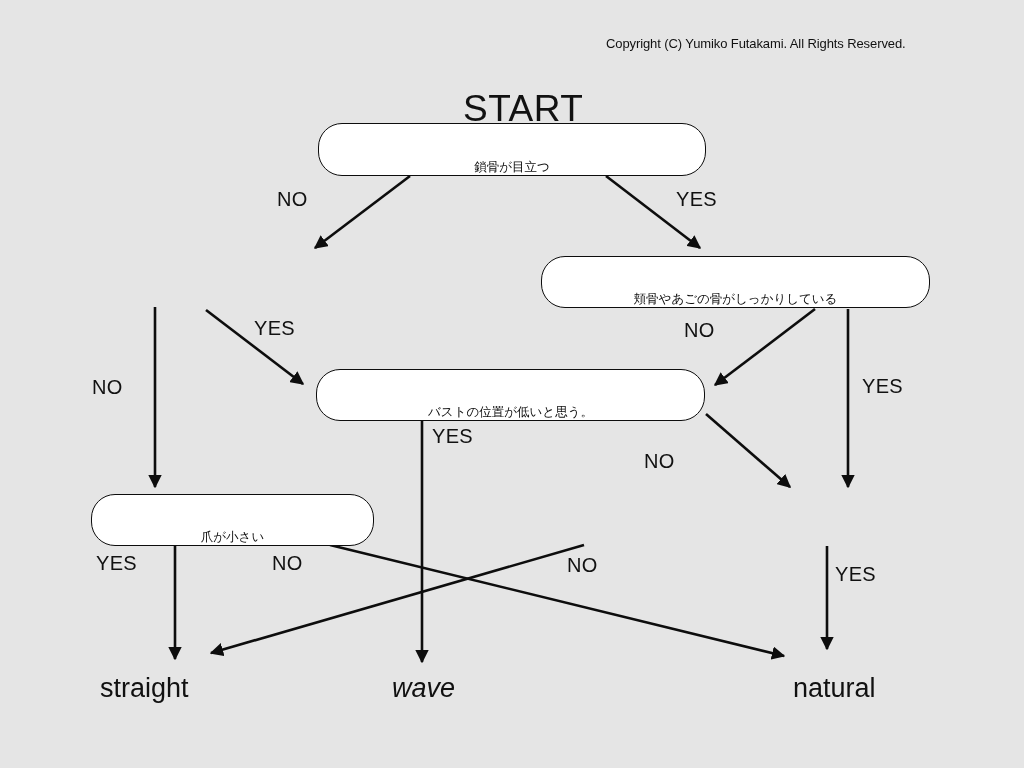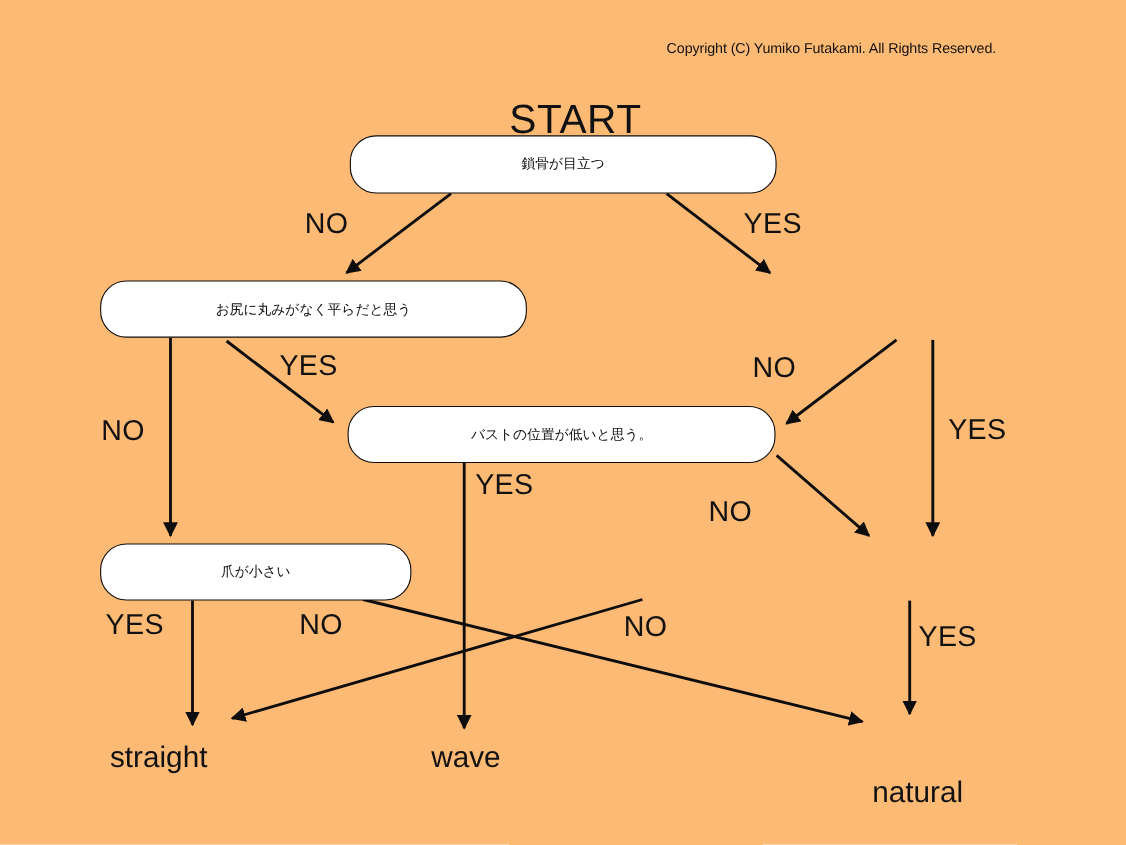--- a/index.html
+++ b/index.html
@@ -4,21 +4,21 @@
 <style>
   html, body {
     margin: 0;
     padding: 0;
     background: #ffffff;
   }
   #canvas {
     position: relative;
     width: 1024px;
     height: 768px;
-    background: #fdba74;
+    background: #e5e5e5;
     font-family: "Liberation Sans", sans-serif;
     overflow: hidden;
   }
   .copyright {
     position: absolute;
     left: 606px;
     top: 36px;
     font-size: 13px;
     color: #111111;
     white-space: nowrap;
@@ -32,34 +32,34 @@
     color: #111111;
     letter-spacing: 0.5px;
   }
   .node {
     position: absolute;
     box-sizing: border-box;
     border: 1.6px solid #0d0d0d;
     border-radius: 24px;
     background: #ffffff;
     display: flex;
-    align-items: center;
+    align-items: flex-end;
     justify-content: center;
     text-align: center;
   }
   .node-text {
     font-size: 12.5px;
     color: #0d0d0d;
     line-height: 1.2;
     padding: 0 10px;
     white-space: nowrap;
   }
   .edge-label {
     position: absolute;
-    font-size: 26px;
+    font-size: 20px;
     color: #111111;
     letter-spacing: 0.3px;
     white-space: nowrap;
   }
   .result-label {
     position: absolute;
     font-size: 27px;
     color: #111111;
     white-space: nowrap;
   }
@@ -110,24 +110,24 @@
 
     <line x1="584" y1="545" x2="211" y2="653" stroke="#0d0d0d" stroke-width="2.6" marker-end="url(#arrow)"></line>
 
     <line x1="827" y1="546" x2="827" y2="649" stroke="#0d0d0d" stroke-width="2.6" marker-end="url(#arrow)"></line>
   </svg>
 
   <div class="node" style="left:318px; top:123px; width:388px; height:53px;">
     <span class="node-text">鎖骨が目立つ</span>
   </div>
 
-  <div class="node" style="left:91px; top:255px; width:388px; height:52px;">
-    <span class="node-text">お尻に丸みがなく平らだと思う</span>
+
+  <div class="node" style="left:541px; top:256px; width:389px; height:52px;">
+    <span class="node-text">頬骨やあごの骨がしっかりしている</span>
   </div>
-
 
   <div class="node" style="left:91px; top:494px; width:283px; height:52px;">
     <span class="node-text">爪が小さい</span>
   </div>
 
   <div class="node" style="left:316px; top:369px; width:389px; height:52px;">
     <span class="node-text">バストの位置が低いと思う。</span>
   </div>
 
 
@@ -143,16 +143,16 @@
   <div class="edge-label" style="left:432px; top:425px;">YES</div>
   <div class="edge-label" style="left:644px; top:450px;">NO</div>
 
   <div class="edge-label" style="left:96px; top:552px;">YES</div>
   <div class="edge-label" style="left:272px; top:552px;">NO</div>
 
   <div class="edge-label" style="left:567px; top:554px;">NO</div>
   <div class="edge-label" style="left:835px; top:563px;">YES</div>
 
   <div class="result-label" style="left:100px; top:673px;">straight</div>
-  <div class="result-label" style="left:392px; top:673px;">wave</div>
-  <div class="result-label" style="left:793px; top:673px;margin-top:32px;">natural</div>
+  <div class="result-label" style="left:392px; top:673px;font-style:italic;">wave</div>
+  <div class="result-label" style="left:793px; top:673px;">natural</div>
 
 </div>
 
 </body></html>

